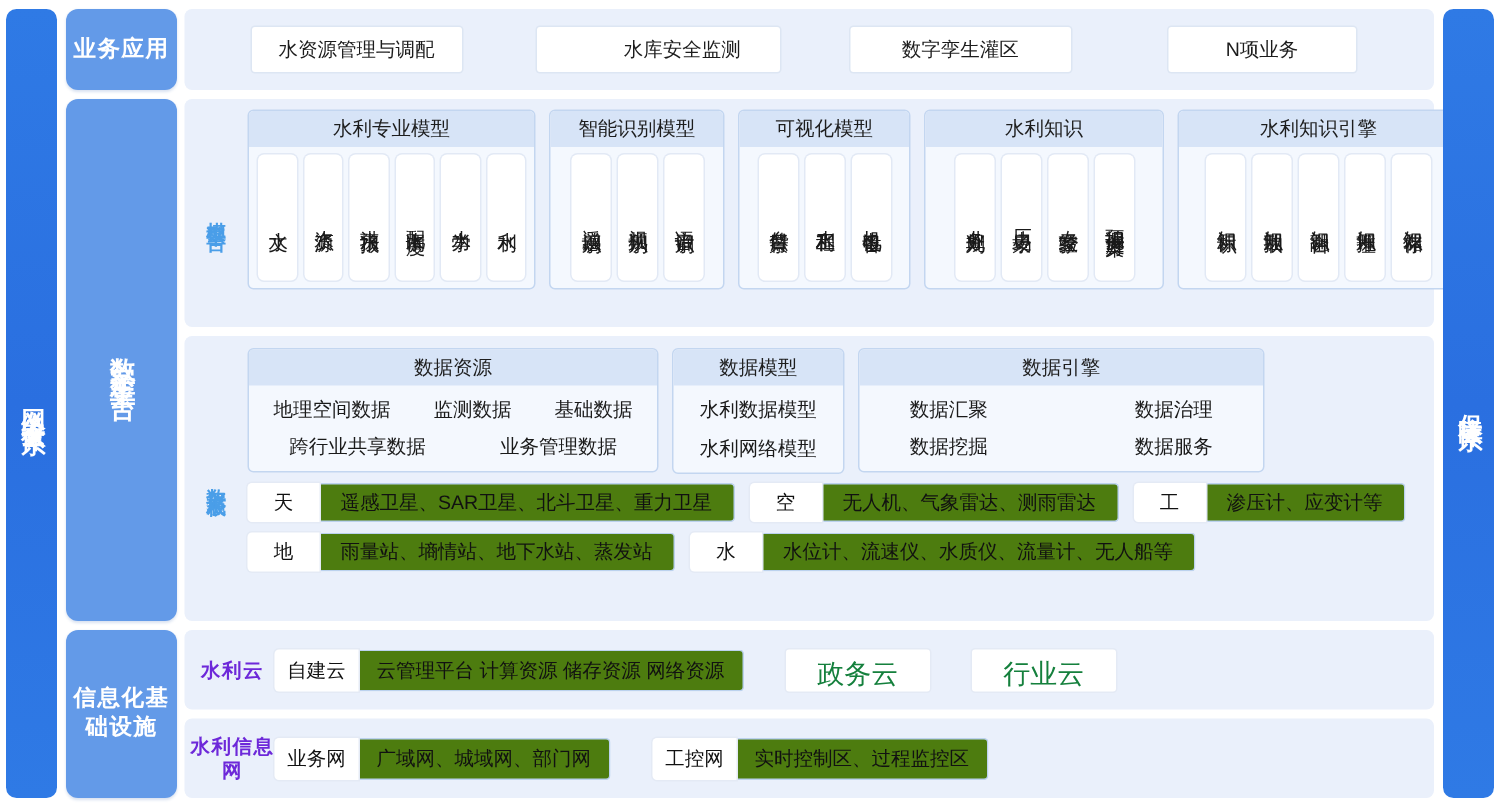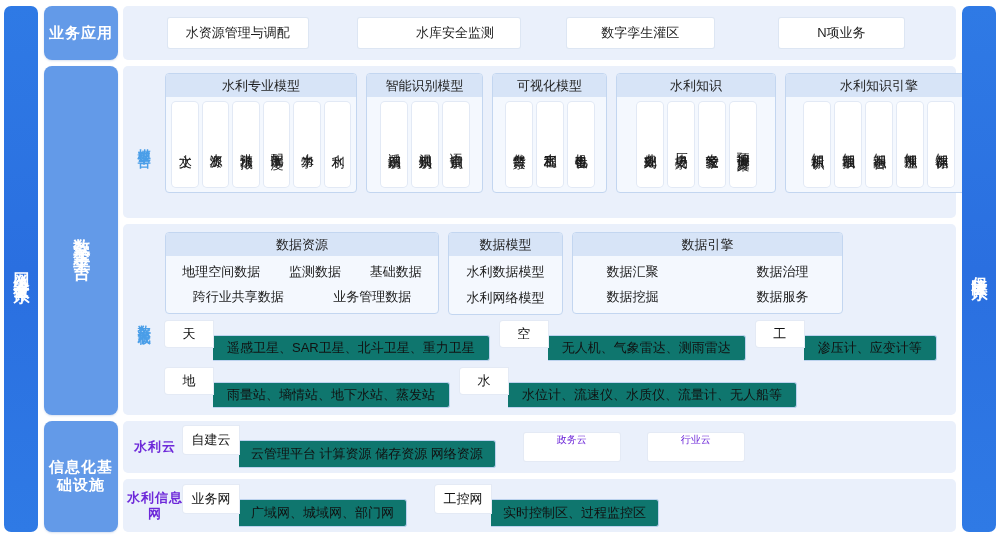--- a/index.html
+++ b/index.html
@@ -193,29 +193,28 @@
   .pillpair{display:flex;align-items:stretch;}
   .pill-key{
     background:#fff;border-radius:3px 0 0 3px;
     min-width:48px;height:26px;
     display:flex;align-items:center;justify-content:center;
     font-size:13px;color:#111;
     box-shadow:0 0 0 1px rgba(228,234,245,1);
     position:relative;z-index:2;
   }
   .pill-val{
-    background:#0f766e;
+    background:#4d7c0f;
     border:1px solid #bcd2ee;
     border-left:none;
     border-radius:0 3px 3px 0;
     height:26px;box-sizing:border-box;
     display:flex;align-items:center;justify-content:center;
     font-size:13px;color:#111;
     padding:0 14px;
-    margin-top:14px;
   }
 
   
   #band-infra{height:112px;}
   #band-infra .band-label{flex:0 0 74px;font-size:15px;line-height:1.25;}
   #band-infra .band-body{background:transparent;gap:6px;}
   .infra-row{
     background:#eaf0fb;border-radius:5px;
     flex:1 1 0;display:flex;align-items:center;min-width:0;
   }
@@ -224,22 +223,22 @@
     color:#6d28d9;font-weight:bold;font-size:13px;
     line-height:1.2;letter-spacing:1px;
     margin-left:4px;
   }
   .infra-items{display:flex;align-items:center;gap:0;flex:1 1 auto;min-width:0;}
   .infra-pillpair{display:flex;align-items:stretch;}
   .infra-pillpair .pill-key{height:28px;min-width:56px;}
   .infra-pillpair .pill-val{height:28px;padding:0 12px;}
   .infra-plain{
     background:#fff;height:28px;border-radius:2px;
-    display:flex;align-items:flex-start;justify-content:center;
-    font-size:10px;color:#6d28d9;width:96px;
+    display:flex;align-items:flex-end;justify-content:center;
+    font-size:18px;color:#15803d;width:96px;
     box-shadow:0 0 0 1px rgba(228,234,245,1);
   }
   .gap-28{width:28px;flex:0 0 28px;}
 </style>
 </head>
 <body>
 
 <div id="root">
 
   <div class="sidebar-vert">

